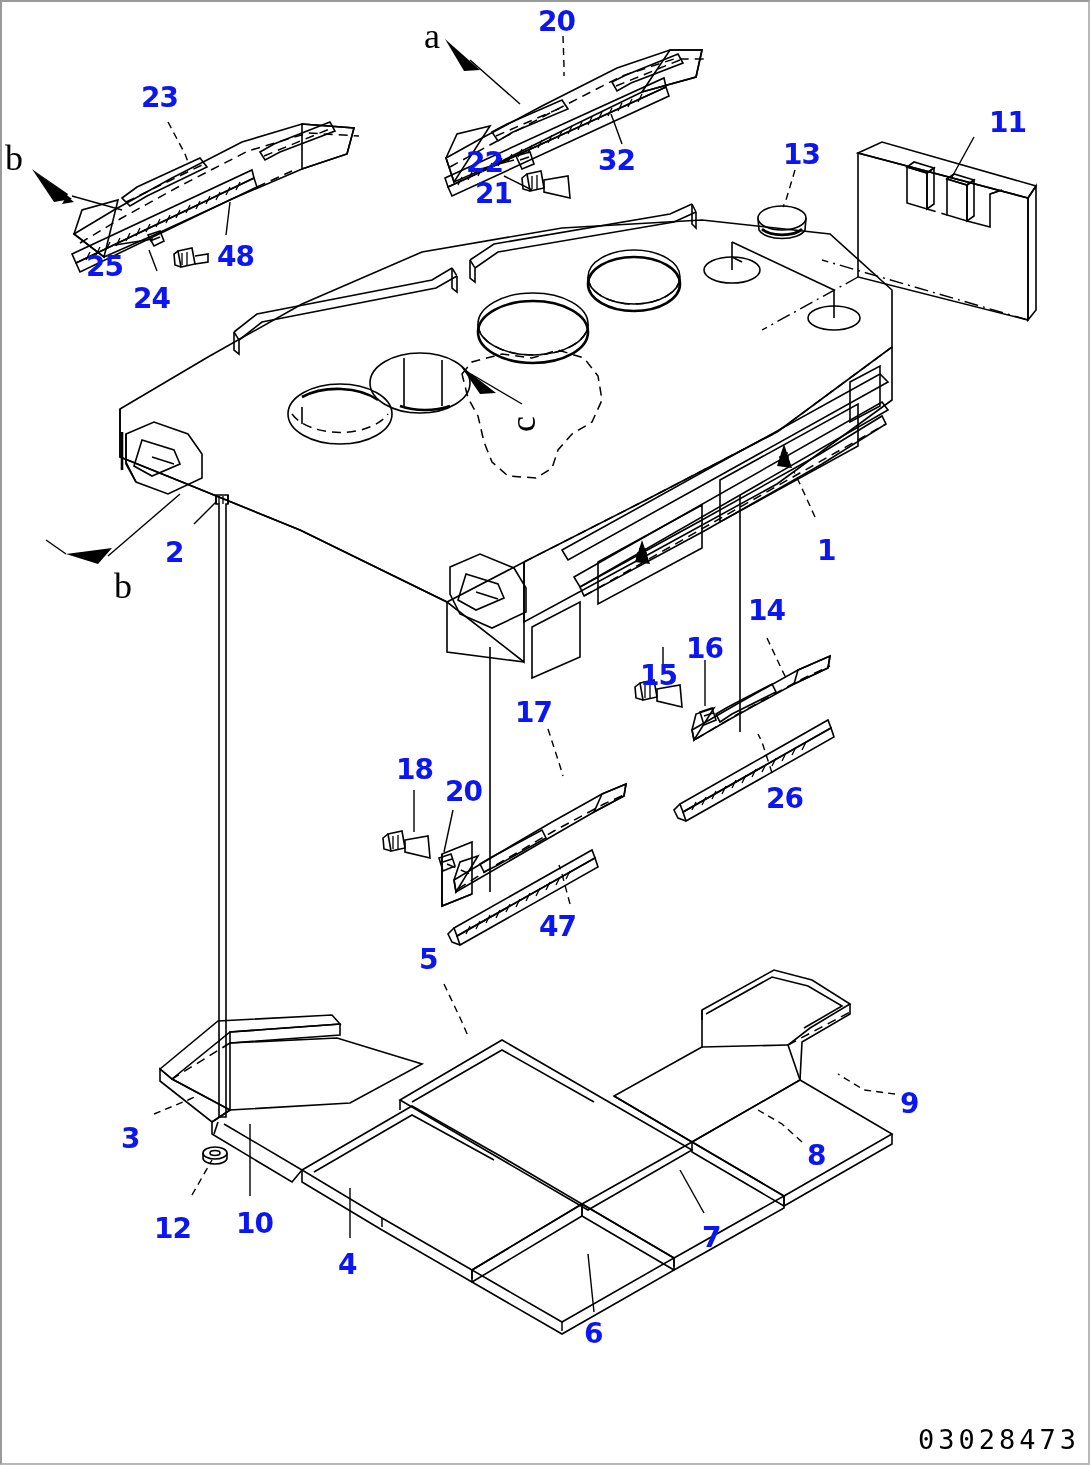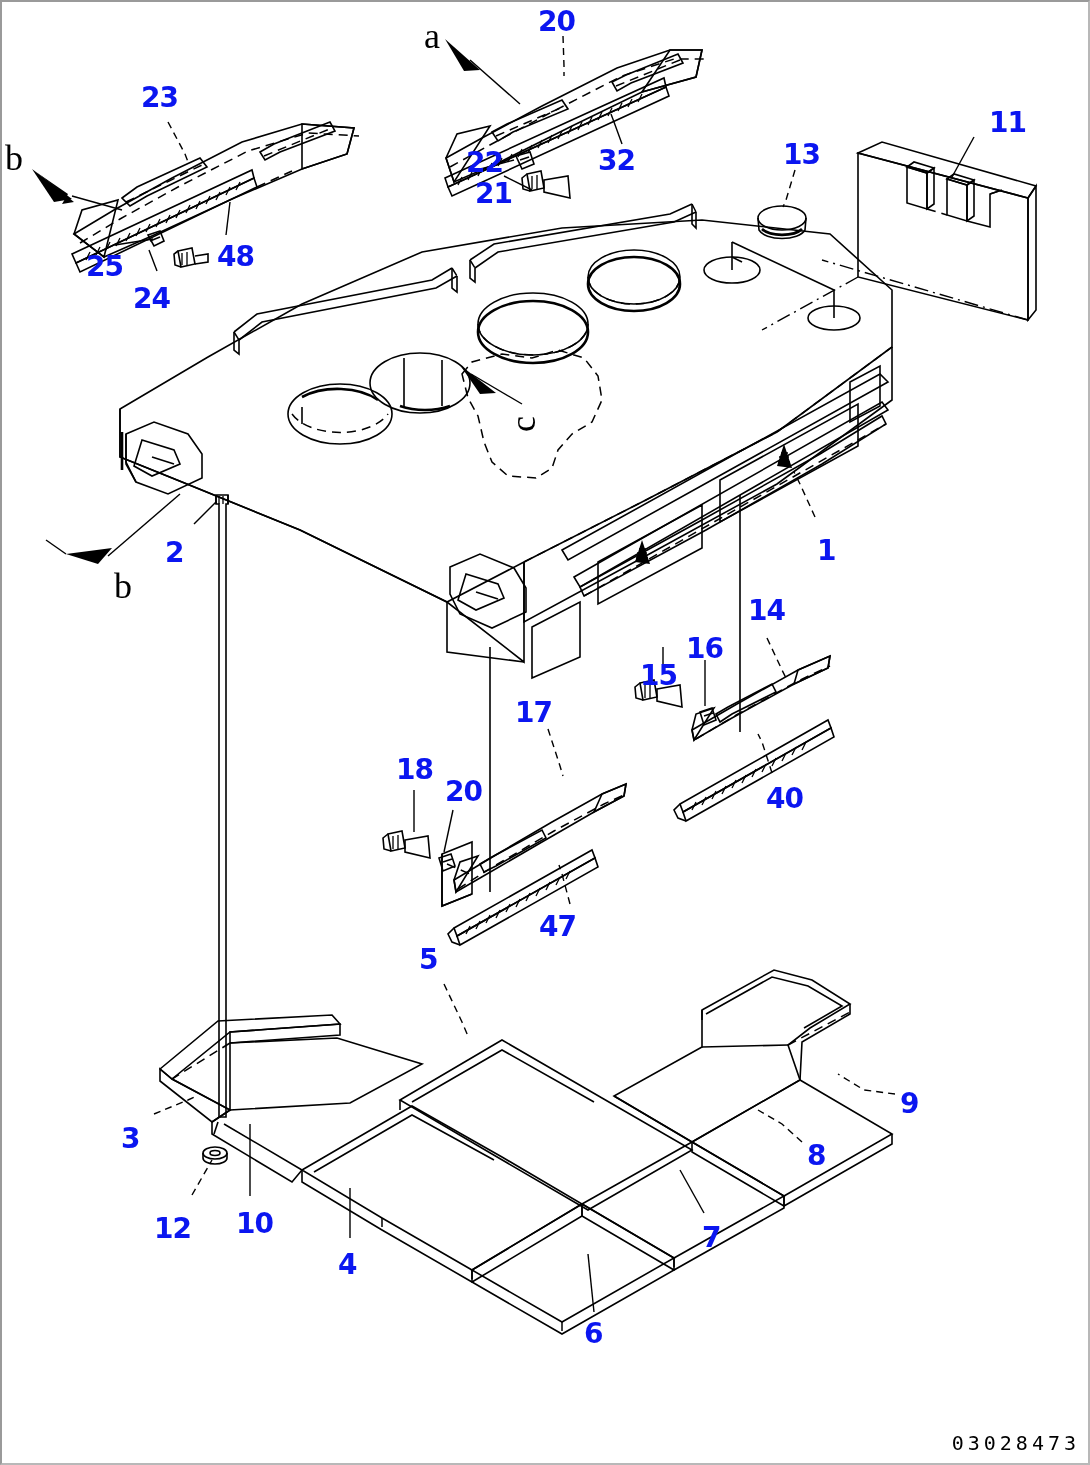--- a/index.html
+++ b/index.html
@@ -57,21 +57,21 @@
     transform: rotate(-90deg);
     transform-origin: 50% 50%;
   }
   
   #drawing-number {
     position: absolute;
     right: 8px;
     bottom: 8px;
     color: #000000;
     font-family: "DejaVu Sans Mono", monospace;
-    font-size: 20px;
+    font-size: 27px;
     letter-spacing: 4px;
     white-space: nowrap;
     user-select: none;
   }
   .ln    { fill: none; stroke: #000; stroke-width: 1.6; }
   .ln-th { fill: none; stroke: #000; stroke-width: 2.6; }
   .ln-d  { fill: none; stroke: #000; stroke-width: 1.5; stroke-dasharray: 9 6; }
   .ln-dd { fill: none; stroke: #000; stroke-width: 1.4; stroke-dasharray: 14 5 2 5; }
   .leader{ fill: none; stroke: #000; stroke-width: 1.4; }
   .leader-d { fill: none; stroke: #000; stroke-width: 1.4; stroke-dasharray: 7 5; }
@@ -443,21 +443,21 @@
   <div class="callout" style="left:684px; top:633px;text-align:right;">16</div>
   <div class="callout" style="left:513px; top:697px;">17</div>
   <div class="callout" style="left:394px; top:754px;">18</div>
   <div class="callout" style="left:443px; top:776px;">20</div>
   <div class="callout" style="left:536px; top:6px;">20</div>
   <div class="callout" style="left:473px; top:178px;">21</div>
   <div class="callout" style="left:464px; top:147px;">22</div>
   <div class="callout" style="left:139px; top:82px;">23</div>
   <div class="callout" style="left:131px; top:283px;">24</div>
   <div class="callout" style="left:84px;  top:251px;">25</div>
-  <div class="callout" style="left:764px; top:783px;">40</div>
+  <div class="callout" style="left:764px; top:783px;">26</div>
   <div class="callout" style="left:537px; top:911px;">47</div>
   <div class="callout" style="left:596px; top:145px;">32</div>
   <div class="callout" style="left:215px; top:241px;">48</div>
 
   <div class="sect-letter" style="left:422px; top:16px;">a</div>
   <div class="sect-letter" style="left:3px;   top:138px;">b</div>
   <div class="sect-letter" style="left:112px; top:566px;">b</div>
   <div class="sect-letter rot" style="left:513px; top:404px;">c</div>
 
   <div id="drawing-number">03028473</div>

